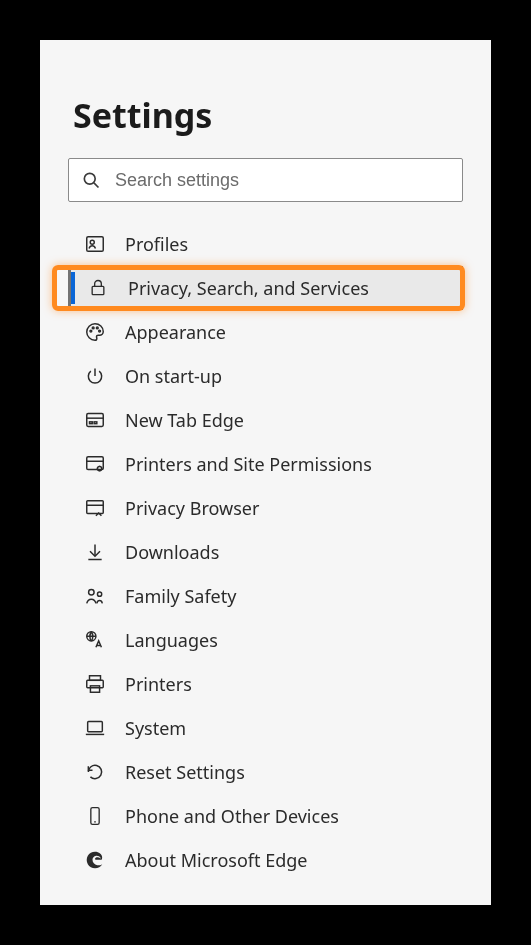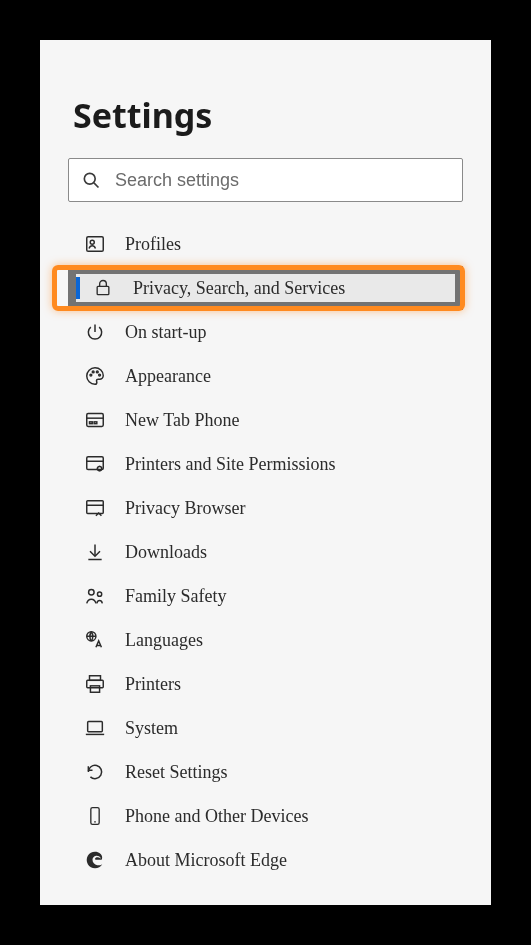--- a/index.html
+++ b/index.html
@@ -41,21 +41,21 @@
     .search-input {
       border: none;
       outline: none;
       font-size: 18px;
       color: #14532d;
       margin-left: 14px;
       flex: 1;
       background: transparent;
     }
     .search-input::placeholder { color: #6b6b6b; }
-    .nav { list-style: none; font-family: Liberation Serif, serif; }
+    .nav { list-style: none; }
     .nav-item {
       display: flex;
       align-items: center;
       height: 44px;
       padding-left: 15px;
       cursor: pointer;
       position: relative;
     }
     .nav-item .icon-slot {
       width: 24px;
@@ -68,21 +68,21 @@
     }
     .nav-item .label {
       font-size: 18px;
       color: #2b2b2b;
       margin-left: 18px;
       white-space: nowrap;
     }
     
     .nav-item.selected {
       background: #e9e9e9;
-      border: 8px solid #737373;
+      border: 3px solid #737373;
     }
     .nav-item.selected::before {
       content: "";
       position: absolute;
       left: 0; top: 3px; bottom: 3px;
       width: 4px;
       background: #0a66d6;
     }
     
     .highlight-wrap {
@@ -139,51 +139,51 @@
               <rect x="5" y="10" width="14" height="10" rx="1"></rect>
               <path d="M8 10V7a4 4 0 0 1 8 0v3"></path>
             </svg>
           </span>
           <span class="label">Privacy, Search, and Services</span>
         </li>
       </div>
 
       <li class="nav-item">
         <span class="icon-slot">
-          <svg width="20" height="20" viewBox="0 0 24 24" fill="none" stroke="#2b2b2b" stroke-width="1.8">
-            <path d="M12 3v9"></path>
-              <path d="M7 6.2A8 8 0 1 0 17 6.2"></path>
-          </svg>
-        </span>
-        <span class="label">On start-up</span>
-      </li>
-
-      <li class="nav-item">
-        <span class="icon-slot">
           <svg width="22" height="22" viewBox="0 0 24 24" fill="none" stroke="#2b2b2b" stroke-width="1.6">
             <path d="M12 3a9 9 0 1 0 0 18c1.3 0 2-.9 2-2 0-.7-.4-1.2-.4-1.8 0-.9.7-1.7 1.8-1.7H17a4 4 0 0 0 4-4c0-4.7-4-8.5-9-8.5z"></path>
             <circle cx="7.5" cy="11" r="1"></circle>
               <circle cx="10" cy="7.5" r="1"></circle>
               <circle cx="14.5" cy="7.5" r="1"></circle>
               <circle cx="17" cy="11" r="1"></circle>
           </svg>
         </span>
         <span class="label">Appearance</span>
       </li>
 
       <li class="nav-item">
         <span class="icon-slot">
+          <svg width="20" height="20" viewBox="0 0 24 24" fill="none" stroke="#2b2b2b" stroke-width="1.8">
+            <path d="M12 3v9"></path>
+              <path d="M7 6.2A8 8 0 1 0 17 6.2"></path>
+          </svg>
+        </span>
+        <span class="label">On start-up</span>
+      </li>
+
+      <li class="nav-item">
+        <span class="icon-slot">
           <svg width="22" height="22" viewBox="0 0 24 24" fill="none" stroke="#2b2b2b" stroke-width="1.6">
             <rect x="3" y="5" width="18" height="14" rx="1.5"></rect>
             <line x1="3" y1="10" x2="21" y2="10"></line>
             <rect x="6" y="14" width="3" height="2"></rect>
               <rect x="11" y="14" width="3" height="2"></rect>
           </svg>
         </span>
-        <span class="label">New Tab Phone</span>
+        <span class="label">New Tab Edge</span>
       </li>
 
       <li class="nav-item">
         <span class="icon-slot">
           <svg width="22" height="22" viewBox="0 0 24 24" fill="none" stroke="#2b2b2b" stroke-width="1.6">
             <rect x="3" y="4" width="18" height="14" rx="1.5"></rect>
             <line x1="3" y1="9" x2="21" y2="9"></line>
             <circle cx="17" cy="17" r="2.3"></circle>
               <path d="M17 14.7v-.8M17 20v-.8M19.3 17h.8M13.9 17h.8"></path>
           </svg>

